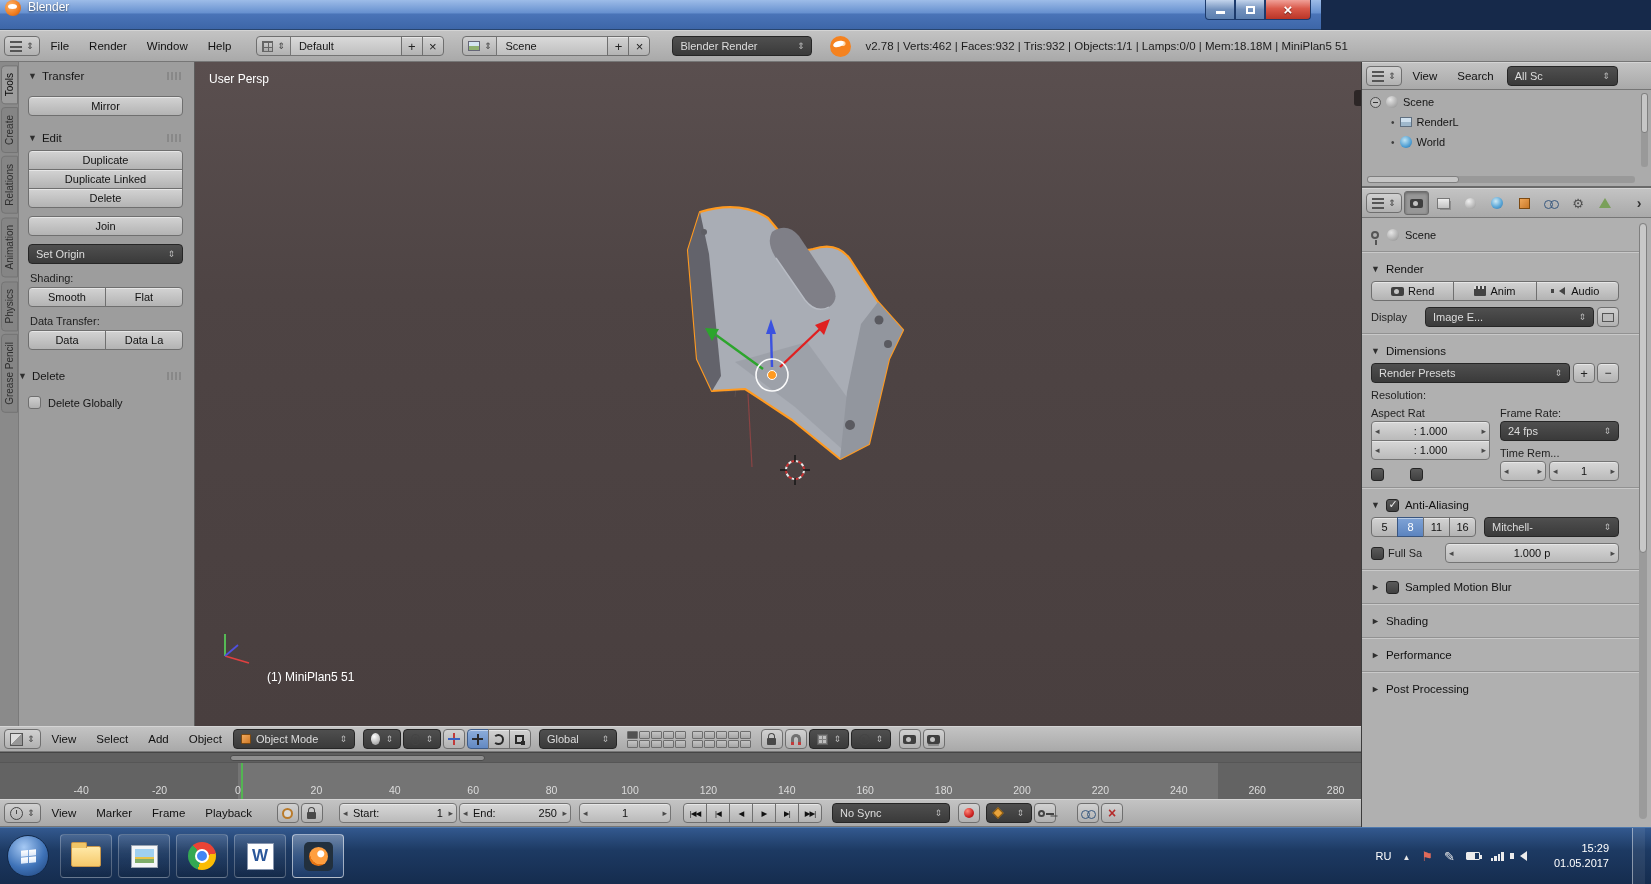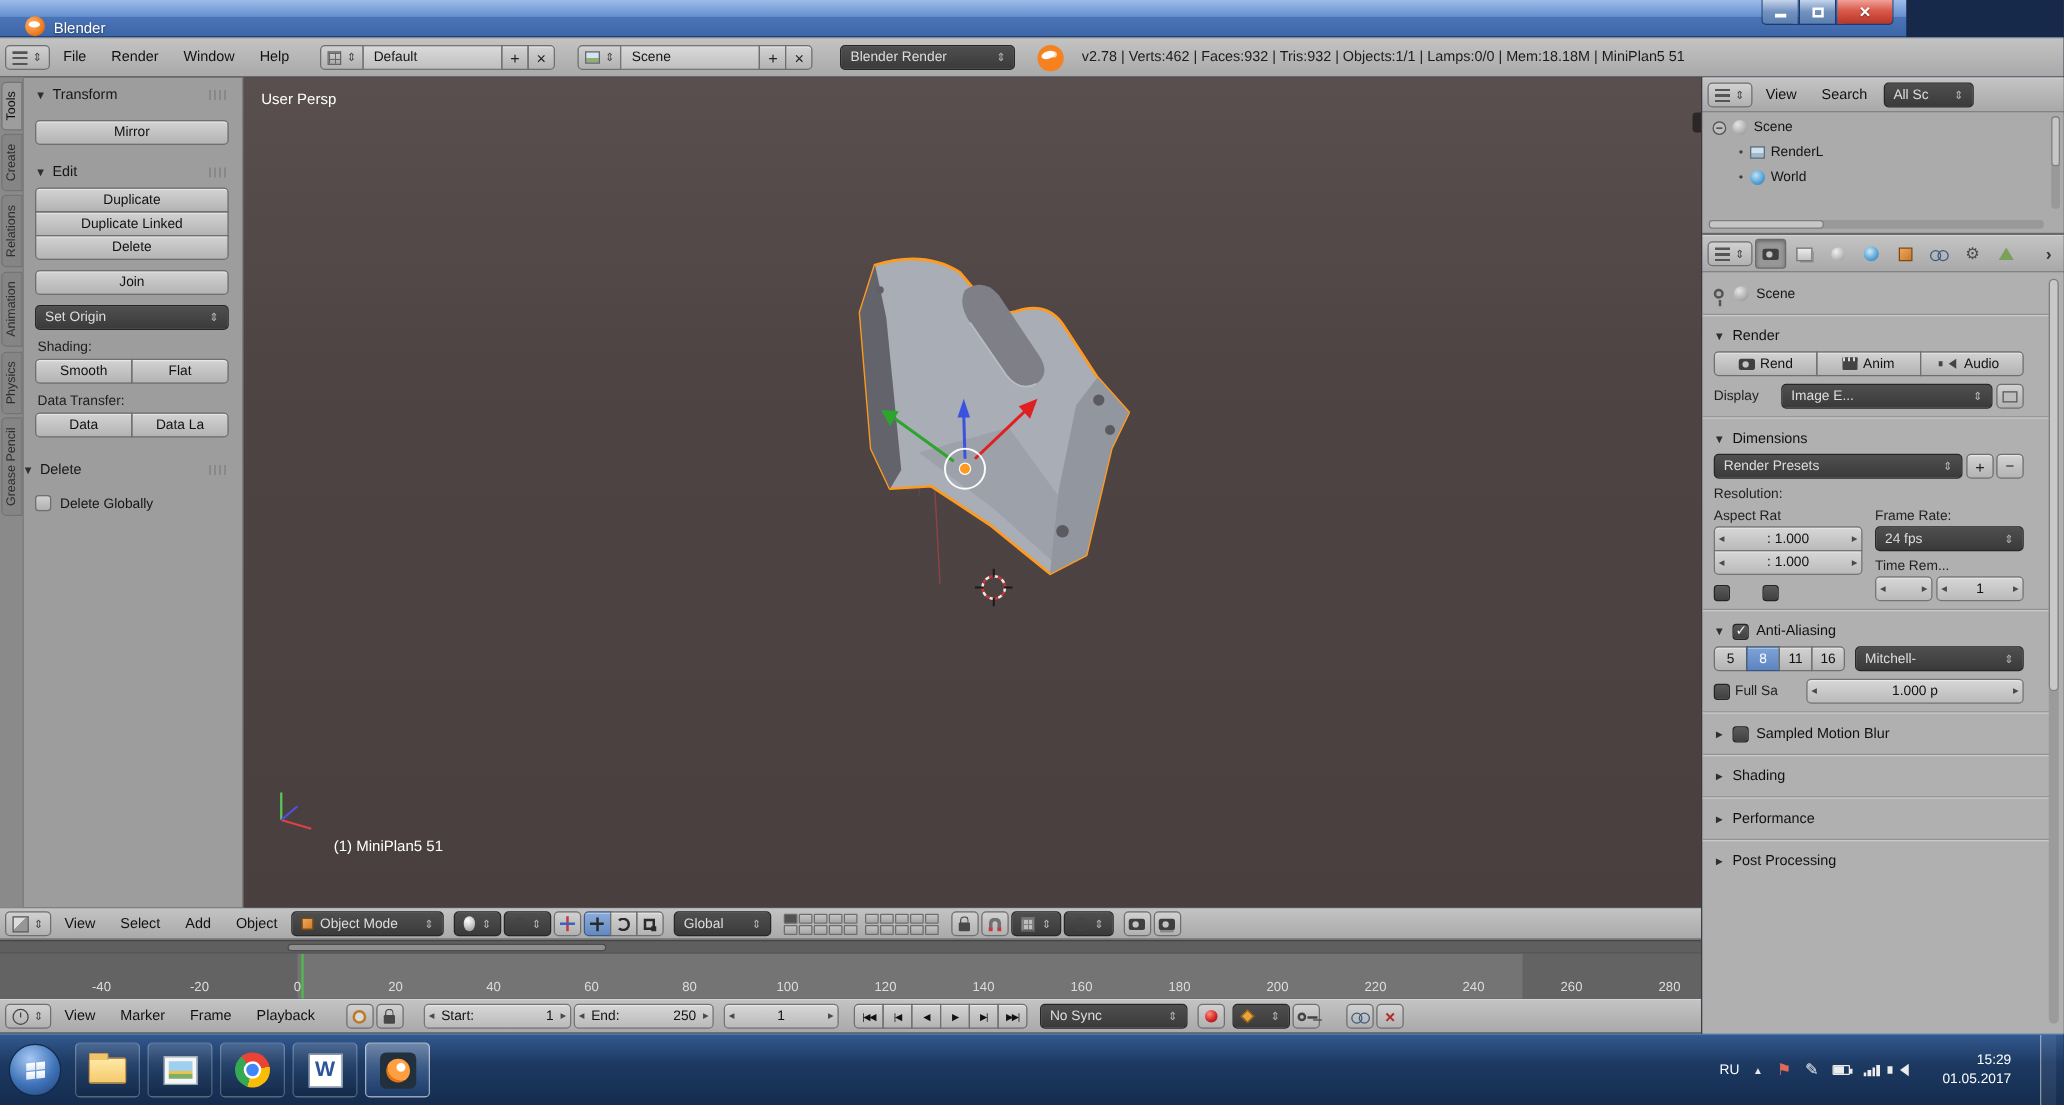--- a/index.html
+++ b/index.html
@@ -2,21 +2,21 @@
 <html><head>
 <meta charset="utf-8">
 <style>
 *{margin:0;padding:0;box-sizing:border-box}
 html,body{width:1651px;height:884px}
 body{position:relative;overflow:hidden;background:#16294a;font-family:"Liberation Sans","DejaVu Sans",sans-serif;font-size:11px;color:#151515;cursor:default}
 i{font-style:normal}
 .row{display:flex;align-items:center}
 .f1{flex:1}.ml4{margin-left:4px}.ml8{margin-left:8px}.mt2{margin-top:2px}.mt6{margin-top:6px}.mt8{margin-top:8px}.mt10{margin-top:10px}
 
-.titlebar{position:absolute;left:0;top:0;width:1525px;height:30px;background:linear-gradient(#9dbce8,#6690cf 45%,#4a74b8 48%,#3d66a8);display:flex;align-items:flex-end;padding-left:20px;border-bottom:1px solid #28456f}
+.titlebar{position:absolute;left:0;top:0;width:1321px;height:30px;background:linear-gradient(#9dbce8,#6690cf 45%,#4a74b8 48%,#3d66a8);display:flex;align-items:flex-start;padding-left:5px;border-bottom:1px solid #28456f}
 .tb-ico{width:16px;height:16px;border-radius:50%;background:radial-gradient(circle at 35% 35%,#ffb56b,#f07c1f 60%,#b95510);position:relative;margin-right:7px;flex:none}
 .tb-ico::after{content:"";position:absolute;left:3px;top:4px;width:9px;height:5px;border-radius:50%;background:#fff}
 .tb-title{color:#fff;font-size:12px;text-shadow:0 1px 2px rgba(0,0,0,.55)}
 .winbtns{position:absolute;right:10px;top:0;display:flex}
 .wbtn{width:30px;height:20px;border:1px solid #1c3a6b;border-top:none;background:linear-gradient(#c3d4ec,#7291bd 50%,#5b7fb0);display:flex;align-items:center;justify-content:center}
 .wbtn.first{border-radius:0 0 0 4px}
 .wbtn.close{width:46px;background:linear-gradient(#f0a198,#d9594a 45%,#b93527);border-radius:0 0 4px 0}
 .wg-min{display:block;width:9px;height:3px;border-bottom:3px solid #fff;margin-top:6px}
 .wg-max{display:block;width:9px;height:8px;border:2px solid #fff}
 .wg-close::after{content:"×";color:#fff;font-size:15px;font-weight:bold;line-height:1;text-shadow:0 1px 1px rgba(0,0,0,.5)}
@@ -281,21 +281,21 @@
         <div class="vtab on">Tools</div>
         <div class="vtab">Create</div>
         <div class="vtab">Relations</div>
         <div class="vtab">Animation</div>
         <div class="vtab">Physics</div>
         <div class="vtab">Grease Pencil</div>
       </div>
       <div class="shelf">
         <div class="phead">
             <span class="tri">▼</span>
-            <span>Transform</span>
+            <span>Transfer</span>
             <i class="grip"></i>
           </div>
         <div class="btn mt8">Mirror</div>
 
         <div class="phead mt10">
             <span class="tri">▼</span>
             <span>Edit</span>
             <i class="grip"></i>
           </div>
         <div class="stack">
@@ -550,21 +550,21 @@
 <div class="vdiv"></div>
 
 <div class="rcol">
 
   <div class="out-hdr bar">
     <div class="ed">
         <i class="i-info"></i>
       </div>
     <span class="mtext">View</span>
     <span class="mtext">Search</span>
-    <div class="menu" style="width:72px;margin-left:2px">
+    <div class="menu" style="width:111px;margin-left:2px">
         <span>All Sc</span>
       </div>
   </div>
   <div class="out-body">
     <div class="orow">
         <i class="exp"></i>
         <i class="i-scn"></i>
         <span class="olabel">Scene</span>
       </div>
     <div class="orow">

